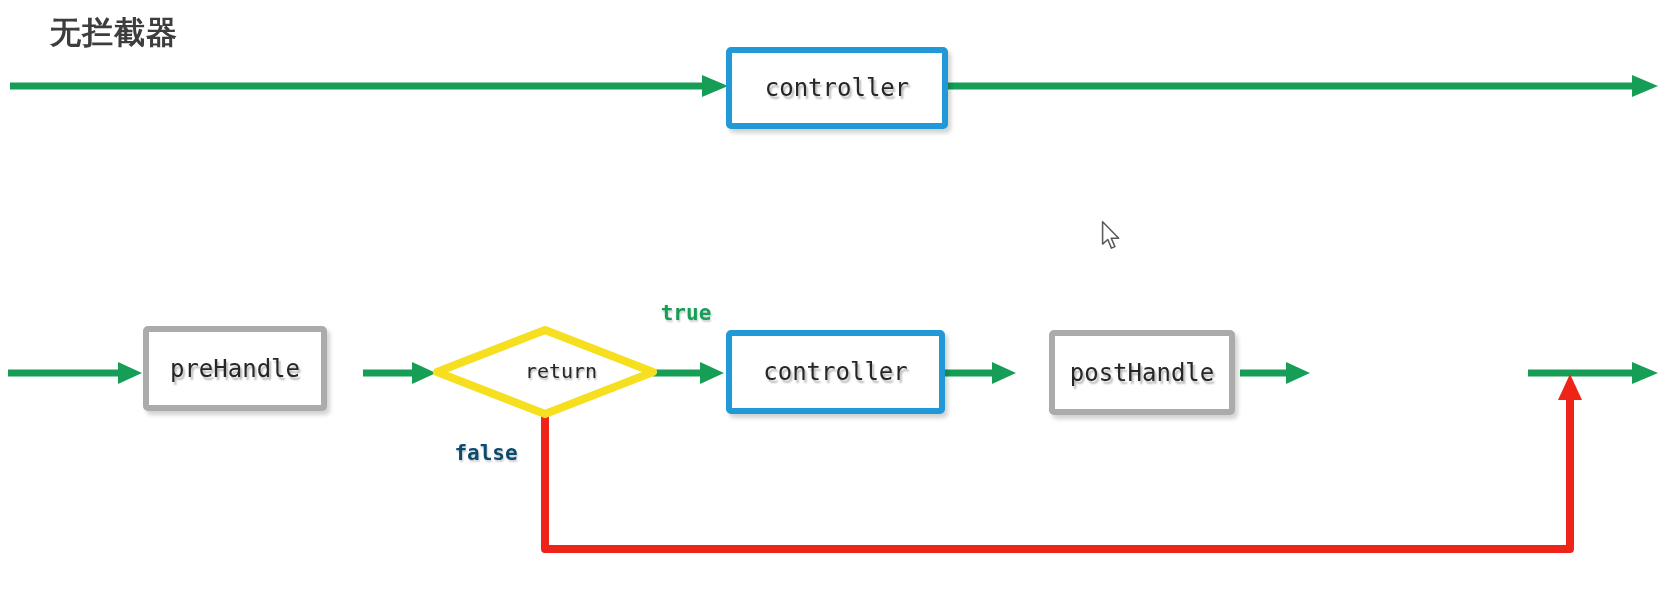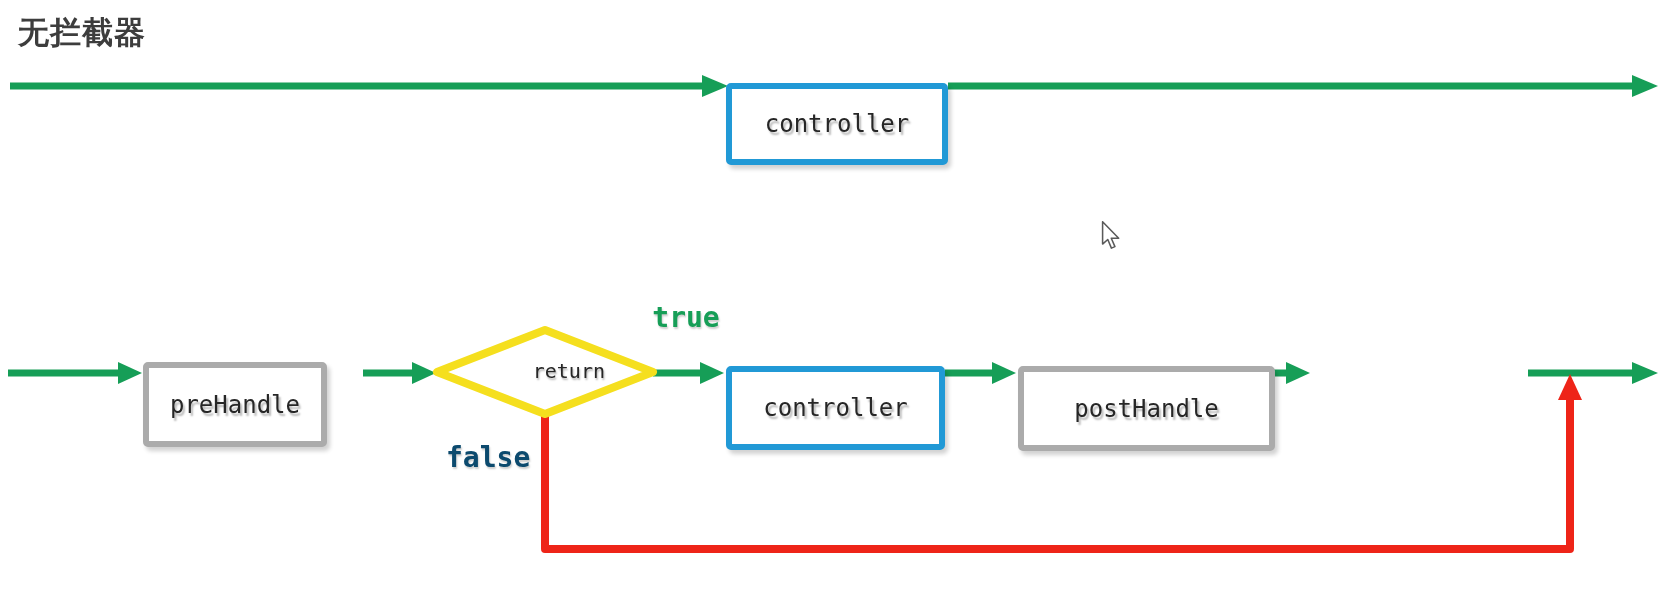--- a/index.html
+++ b/index.html
@@ -11,57 +11,57 @@
     font-family:"DejaVu Sans Mono","Liberation Mono",monospace;
   }
   .heading{
     position:absolute;
     font-family:Liberation Sans, sans-serif;
     font-weight:bold;
     font-size:31px;
     color:#3d3d3d;
     letter-spacing:1px;
     white-space:nowrap;
+    margin-left:32px;
   }
   #heading-top{left:18px;top:12px;}
   #heading-bottom{left:18px;top:259px;}
   svg.wires{position:absolute;left:0;top:0;width:1676px;height:589px;}
   .node{
     position:absolute;
     background:#ffffff;
     border:6px solid #ababab;
     border-radius:5px;
     display:flex;align-items:center;justify-content:center;
     font-size:24px;
     color:#262626;
     text-shadow:2px 3px 2px rgba(0,0,0,0.28);
     box-shadow:3px 4px 4px rgba(0,0,0,0.18);
     box-sizing:border-box;
     white-space:nowrap;
-    margin-top:36px;
   }
   .node.blue{border-color:#2199d6;}
   #box-controller-top{left:726px;top:47px;width:222px;height:82px;}
   #box-prehandle{left:143px;top:326px;width:184px;height:85px;}
   #box-controller-bottom{left:726px;top:330px;width:219px;height:84px;}
-  #box-posthandle{left:1018px;top:330px;width:257px;height:85px;}
+  #box-posthandle{left:1049px;top:330px;width:186px;height:85px;}
   #box-aftercompletion{left:1312px;top:332px;width:216px;height:83px;font-size:20px;}
   .float-label{
     position:absolute;
     font-weight:bold;
-    font-size:28px;
+    font-size:21px;
     text-align:center;
     text-shadow:1px 2px 2px rgba(0,0,0,0.2);
     white-space:nowrap;
   }
   #label-true{left:646px;top:301px;width:80px;color:#169e57;}
   #label-false{left:446px;top:441px;width:80px;color:#0c4a6e;}
   #label-return{
-    position:absolute;left:481px;top:359px;width:124px;
-    text-align:right;font-size:20px;color:#262626;
+    position:absolute;left:499px;top:359px;width:124px;
+    text-align:center;font-size:20px;color:#262626;
     text-shadow:1px 2px 2px rgba(0,0,0,0.3);
   }
   #cursor{position:absolute;left:1101px;top:221px;}
 </style>
 </head>
 <body>
 
 <div class="canvas">
 
   <div class="heading" id="heading-top">无拦截器</div>

